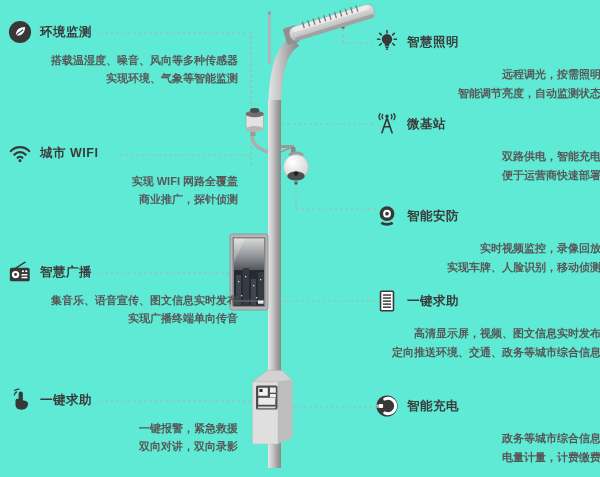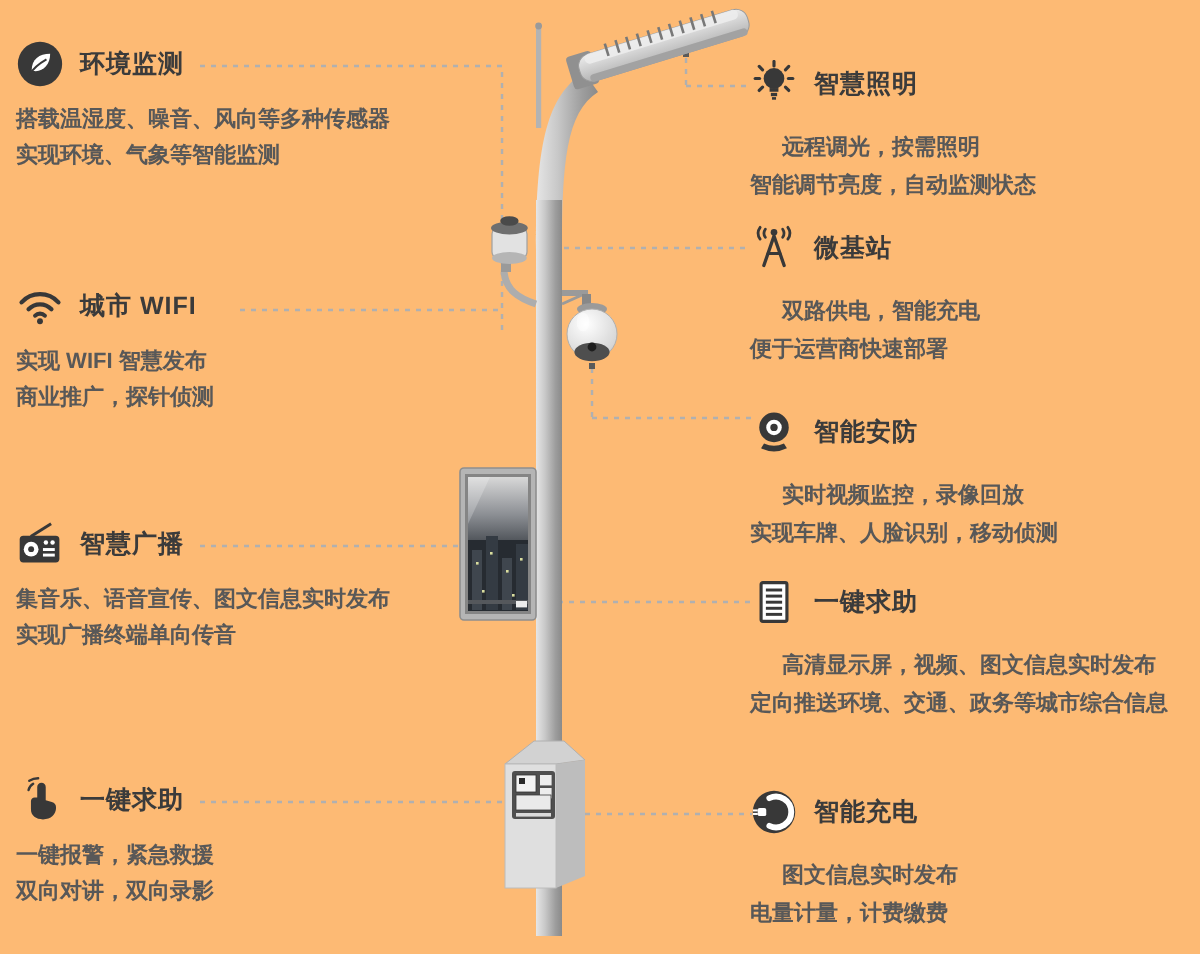--- a/index.html
+++ b/index.html
@@ -1,18 +1,18 @@
 <!DOCTYPE html>
 <html><head>
 <meta charset="utf-8">
 <style>
   html,body{margin:0;padding:0;background:#fff;}
   .canvas{
-    position:relative;width:600px;height:477px;background:#fdba74;
-    overflow:hidden;font-family:"Liberation Sans",sans-serif;
+    position:relative;width:600px;height:477px;background:#5eead4;
+    overflow:hidden;font-family:"Liberation Sans",sans-serif;text-align:right;
   }
   .pole-layer{position:absolute;left:0;top:0;z-index:0;}
   .feat{position:absolute;z-index:1;}
   .feat .head{display:flex;align-items:center;gap:8px;height:24px;}
   .feat .icon{width:24px;height:24px;flex:0 0 24px;display:block;}
   .feat h3{margin:0;font-size:12.5px;font-weight:bold;color:#3b3b3b;letter-spacing:.5px;white-space:nowrap;}
   .feat p{margin:0;font-size:11px;color:#585858;line-height:18px;white-space:nowrap;font-weight:bold;}
   .feat.leftcol{left:8px;width:230px;}
   .feat.leftcol p:first-of-type{margin-top:7px;}
   .feat.rightcol{left:375px;width:226px;}
@@ -173,21 +173,21 @@
       <span class="icon">
         <svg viewBox="0 0 26 26" width="24" height="24" fill="none" stroke="#383838" stroke-linecap="round">
           <path d="M3 11 A 13.5 13.5 0 0 1 23 11" stroke-width="2.3"></path>
           <path d="M6.8 14.8 A 8.5 8.5 0 0 1 19.2 14.8" stroke-width="2.3"></path>
           <path d="M10.4 18.2 A 3.6 3.6 0 0 1 15.6 18.2" stroke-width="2.3"></path>
           <circle cx="13" cy="21.3" r="1.6" fill="#383838" stroke="none"></circle>
         </svg>
       </span>
       <h3>城市 WIFI</h3>
     </div>
-    <p>实现 WIFI 智慧发布</p>
+    <p>实现 WIFI 网路全覆盖</p>
     <p>商业推广，探针侦测</p>
   </section>
 
   <section class="feat leftcol" style="top:260px">
     <div class="head">
       <span class="icon">
         <svg viewBox="0 0 26 26" width="24" height="24">
           <line x1="8" y1="9" x2="19" y2="2" stroke="#383838" stroke-width="1.6"></line>
           <rect x="2" y="8.5" width="21.5" height="14.5" rx="2" fill="#383838"></rect>
           <circle cx="8.2" cy="15.8" r="4" fill="#ffffff"></circle>
@@ -304,17 +304,17 @@
         <svg viewBox="0 0 26 26" width="24" height="24">
           <circle cx="13" cy="13" r="11.5" fill="#383838"></circle>
           <path d="M10.5 5.5 A8.3 8.3 0 1 1 10.5 20.5" stroke="#ffffff" stroke-width="3.2" fill="none" stroke-linecap="round"></path>
           <rect x="4.2" y="10.8" width="4.6" height="4.4" rx="1" fill="#ffffff"></rect>
           <rect x="1.6" y="11.6" width="2.6" height="1.1" fill="#ffffff"></rect>
           <rect x="1.6" y="13.5" width="2.6" height="1.1" fill="#ffffff"></rect>
         </svg>
       </span>
       <h3>智能充电</h3>
     </div>
-    <p>图文信息实时发布</p>
+    <p>政务等城市综合信息</p>
     <p>电量计量，计费缴费</p>
   </section>
 
 </div>
 
 </body></html>

